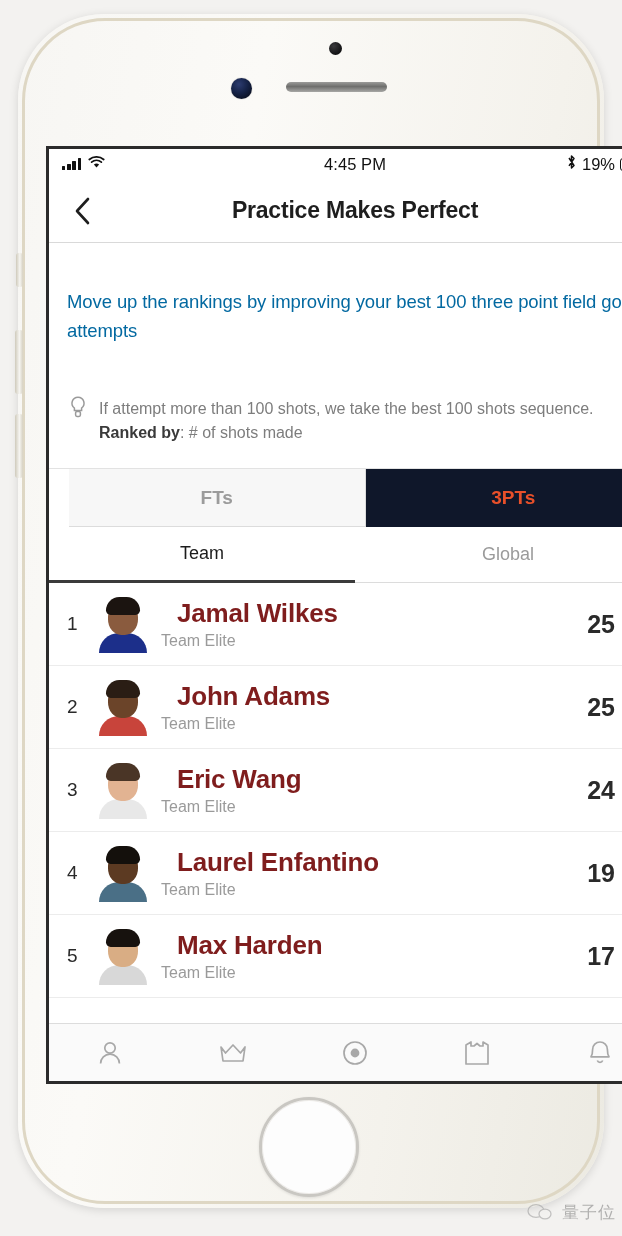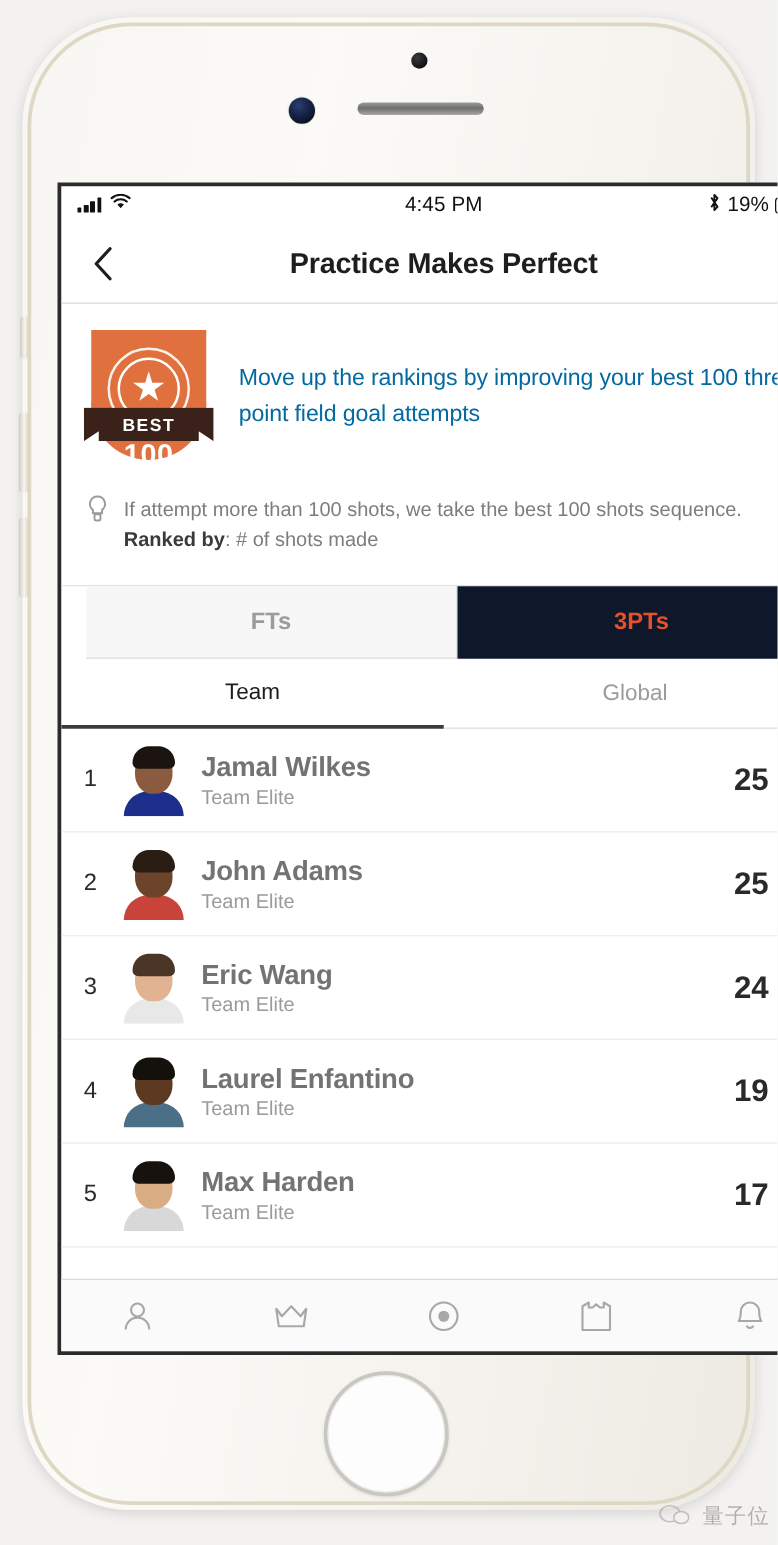--- a/index.html
+++ b/index.html
@@ -134,22 +134,22 @@
   .rank { width: 30px; font-size: 19px; color: #2a2a2a; }
   .avatar { width: 52px; height: 58px; flex: 0 0 52px; position: relative;
             overflow: hidden; margin-right: 12px; }
   .av-head { position: absolute; left: 11px; top: 4px; width: 30px; height: 36px;
              border-radius: 50% 50% 44% 44%; }
   .av-hair { position: absolute; left: 9px; top: 2px; width: 34px; height: 18px;
              border-radius: 17px 17px 6px 6px; }
   .av-body { position: absolute; left: 2px; bottom: 0; width: 48px; height: 20px;
              border-radius: 22px 22px 0 0; }
   .pinfo { flex: 1 1 auto; min-width: 0; }
-  .pname { font-size: 22px; color: #737373; font-weight: 700; letter-spacing: -.2px;
-           white-space: nowrap; }
+  .pname { font-size: 26px; color: #7f1d1d; font-weight: 700; letter-spacing: -.2px;
+           white-space: nowrap; margin-left: 16px; }
   .pteam { font-size: 16px; color: #9a9a9a; margin-top: 3px; }
   .score { font-size: 25px; font-weight: 700; color: #2a2a2a; margin-right: 16px; }
   .chev { color: #8c8c8c; }
 
   
   .botnav { flex: 0 0 58px; display: flex; align-items: center; background: #fafafa;
             border-top: 1.5px solid #dcdcdc; }
   .botnav div { flex: 1; display: flex; align-items: center; justify-content: center; cursor: pointer; }
 
   
@@ -208,30 +208,20 @@
     <div class="navbar">
       <div class="back-btn">
         <svg width="17" height="28" viewBox="0 0 17 28">
           <path d="M14 2 L3 14 L14 26" stroke="#1e1e1e" stroke-width="2.6" fill="none" stroke-linecap="round" stroke-linejoin="round"></path>
         </svg>
       </div>
       <div class="nav-title">Practice Makes Perfect</div>
     </div>
 
     <div class="hero">
-      <div class="badge">
-        <div class="badge-shield"></div>
-        <div class="badge-round"></div>
-        <div class="badge-arc"></div>
-        <div class="badge-arc2"></div>
-        <div class="badge-star"></div>
-        <div class="badge-ribbon"></div>
-        <div class="badge-best">BEST</div>
-        <div class="badge-num">100</div>
-      </div>
       <div class="hero-text">Move up the rankings by improving your best 100 three point field goal attempts</div>
     </div>
 
     <div class="hint">
       <span>
         <svg width="18" height="26" viewBox="0 0 18 26">
           <path d="M9 2.2 a6 6 0 0 1 3.6 10.8 l0 2.6 l-7.2 0 l0-2.6 A6 6 0 0 1 9 2.2 Z" stroke="#9a9a9a" stroke-width="1.5" fill="none"></path>
           <rect x="6.6" y="16.4" width="4.8" height="5" rx="1.4" stroke="#9a9a9a" stroke-width="1.5" fill="none"></rect>
         </svg>
       </span>

